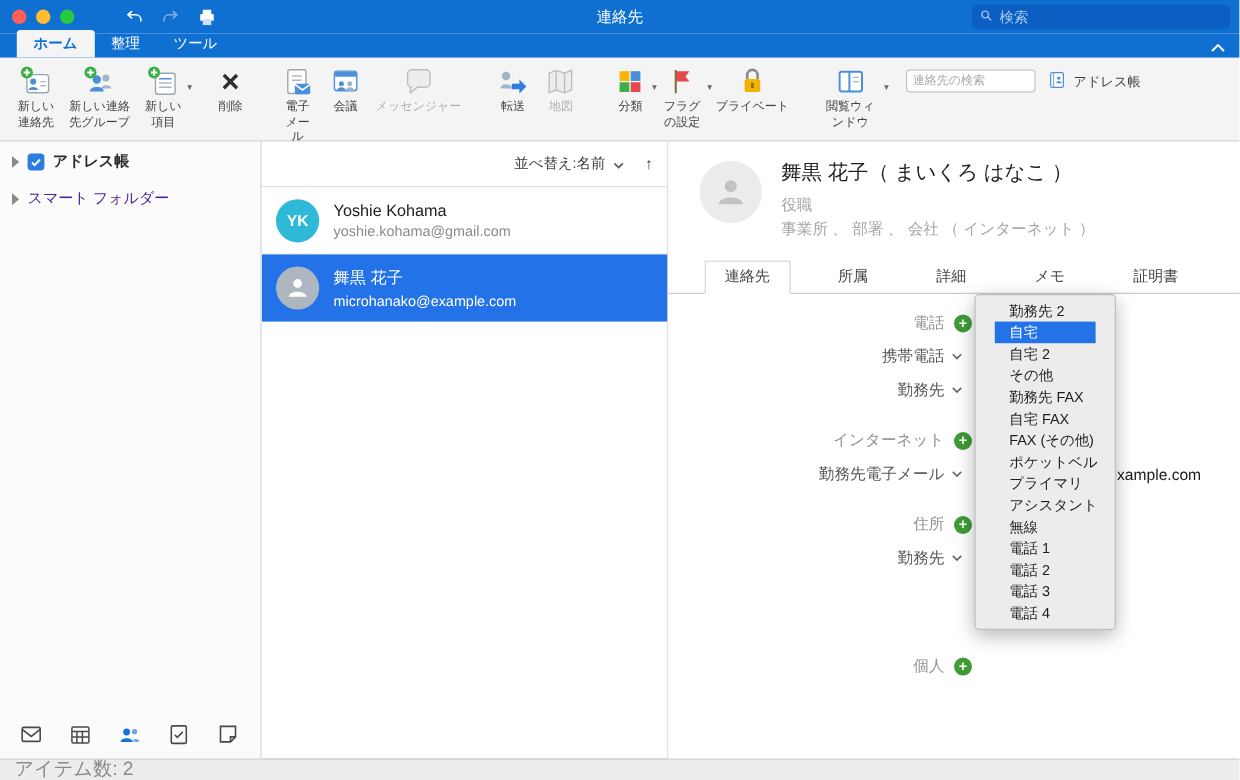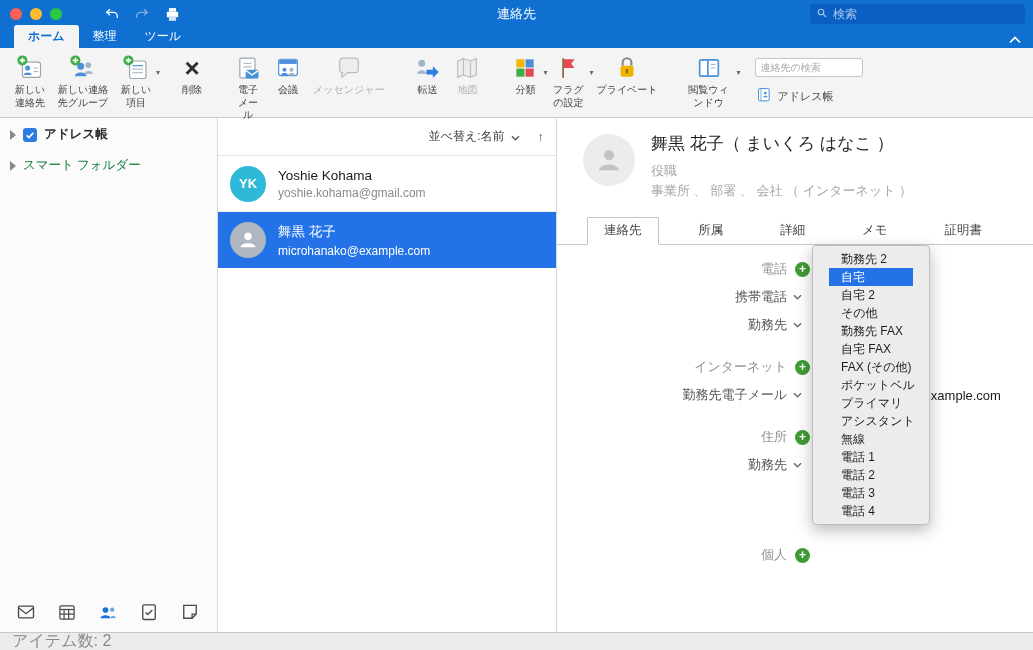--- a/index.html
+++ b/index.html
@@ -42,36 +42,36 @@
   .lbl.w28{max-width:28px;}
   .lbl.w36{max-width:36px;}
   .lbl.w52{max-width:52px;}
   .lbl.w50{max-width:50px;}
   .lbl.nw{white-space:nowrap;}
   .dd{font-size:8px;color:#6a6a6a;position:absolute;top:16px;right:-2px;}
   .xglyph{font-size:26px;color:#2e2e2e;font-weight:bold;line-height:26px;}
   .gap14{margin-left:14px;}
   .gap16{margin-left:16px;}
   .gap18{margin-left:18px;}
-  .rcol{display:flex;flex-direction:column;margin-left:16px;padding-top:6px;gap:9px;}
+  .rcol{display:flex;flex-direction:row;margin-left:16px;padding-top:6px;gap:9px;}
   .rsearch{width:108px;height:19px;border:1px solid #c6c6c6;border-radius:3px;background:#fff;font-size:10px;color:#444;padding:0 5px;font-family:inherit;}
   .rsearch::placeholder{color:#a8a8a8;}
   .abook{display:flex;align-items:center;gap:6px;}
   .abook .lbl2{font-size:11px;color:#3f3f3f;}
 
   
   .main{flex:1 1 auto;display:flex;min-height:0;}
 
   
   .sidebar{width:218px;background:#fbfbfb;border-right:1px solid #d8d8d8;position:relative;flex:0 0 auto;}
   .srow{display:flex;align-items:center;gap:7px;padding:8px 10px 6px;}
   .tri{width:0;height:0;border-top:5px solid transparent;border-bottom:5px solid transparent;border-left:6px solid #8a8a8a;display:inline-block;flex:0 0 auto;}
   .cb{width:14px;height:14px;background:#2b7de1;border-radius:3px;display:flex;align-items:center;justify-content:center;flex:0 0 auto;}
   .srow .slbl{font-size:12.5px;color:#2b2b2b;font-weight:bold;}
-  .srow.dim .slbl{font-weight:normal;color:#15803d;font-family:Liberation Serif, serif;}
+  .srow.dim .slbl{font-weight:normal;color:#4c1d95;}
   .bottomnav{position:absolute;bottom:10px;left:16px;display:flex;gap:21px;align-items:center;}
   .bottomnav .nicon{width:20px;height:20px;display:flex;align-items:center;justify-content:center;}
 
   
   .listpane{width:339px;border-right:1px solid #d8d8d8;background:#fff;display:flex;flex-direction:column;flex:0 0 auto;}
   .sorthdr{height:38px;border-bottom:1px solid #e3e3e3;display:flex;align-items:center;justify-content:flex-end;padding:0 12px;gap:6px;flex:0 0 auto;}
   .sorthdr .stext{font-size:12px;color:#3c3c3c;}
   .sortarrow{margin-left:12px;font-size:13px;color:#3c3c3c;}
   .crow{height:56px;display:flex;align-items:center;padding-left:12px;gap:12px;border-bottom:1px solid #f0f0f0;}
   .crow.selected{background:var(--selection-blue);border-bottom:none;}

